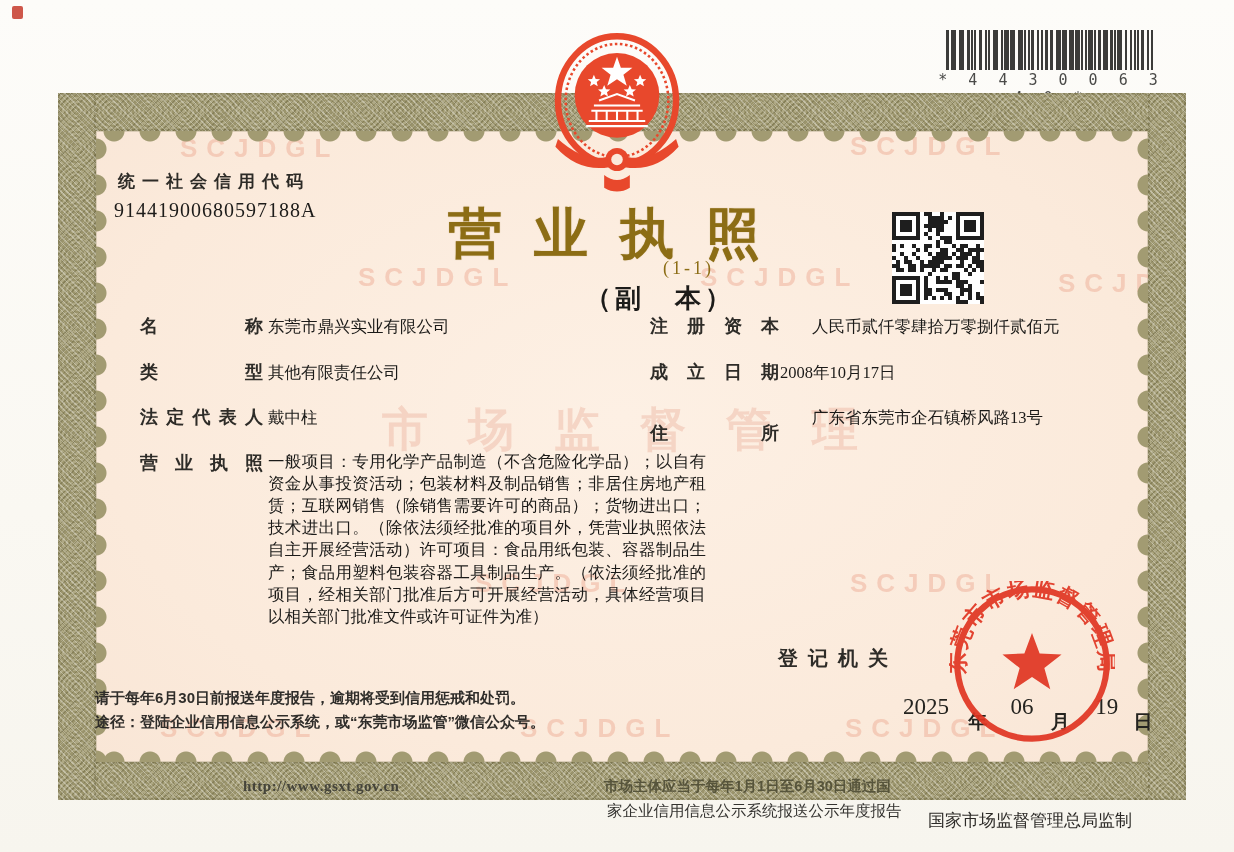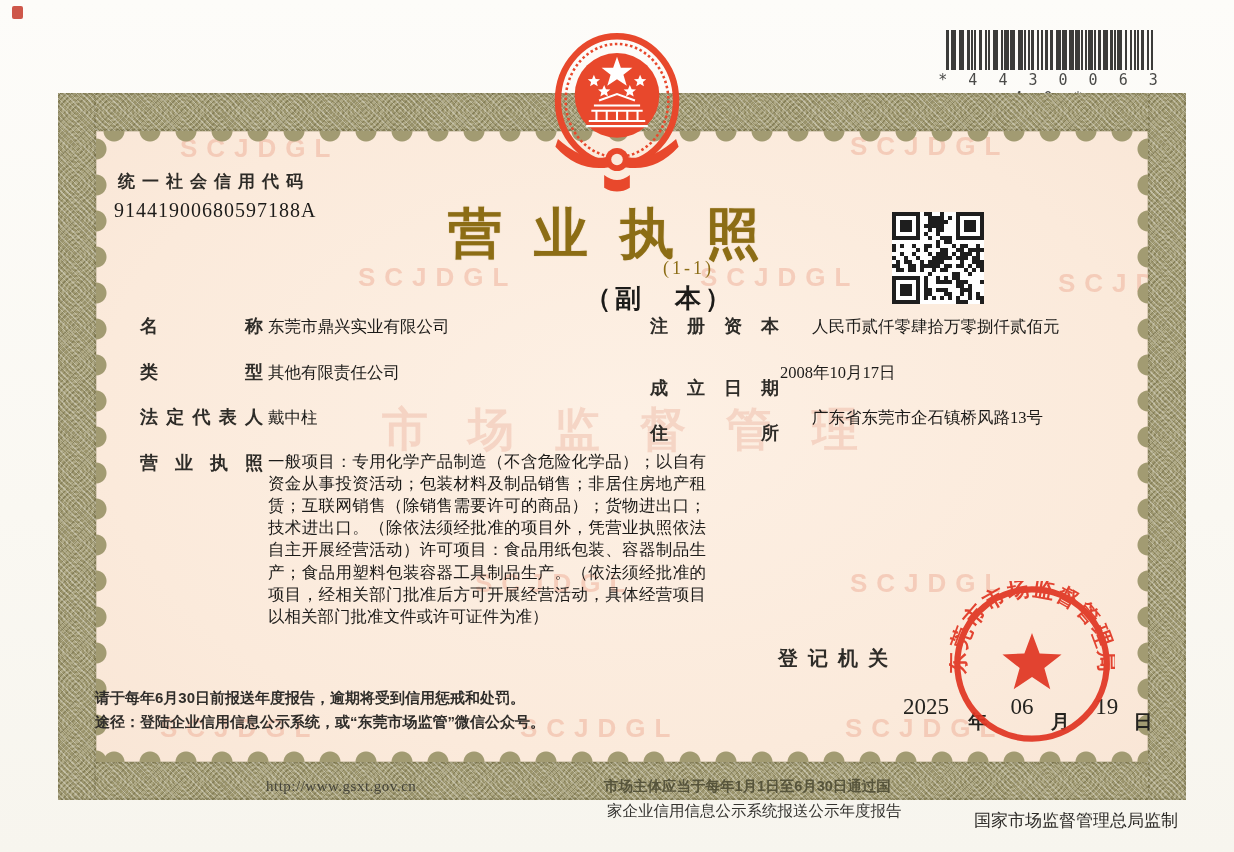--- a/index.html
+++ b/index.html
@@ -64,25 +64,25 @@
 
   .reg-label{position:absolute;left:778px;top:645px;font-size:20px;font-weight:700;letter-spacing:10px;color:#2e2c28;}
   .date-line{position:absolute;left:903px;top:700px;width:260px;font-size:19px;color:#24231f;white-space:nowrap;}
   .date-line .num{font-family:"Liberation Serif",serif;font-size:23px;position:relative;top:-6px;}
   .date-line .lab{position:relative;top:8px;font-weight:600;}
 
   .seal{position:absolute;left:949px;top:581px;width:166px;height:166px;z-index:6;opacity:.92;}
 
   .emblem{position:absolute;left:538px;top:26px;width:158px;height:172px;z-index:6;}
 
-  .url-text{position:absolute;left:243px;top:778px;z-index:6;font-size:15px;font-weight:400;color:#45443a;font-family:"Liberation Serif",serif;letter-spacing:.5px;padding-left:23px;}
+  .url-text{position:absolute;left:243px;top:778px;z-index:6;font-size:15px;font-weight:700;color:#45443a;font-family:"Liberation Serif",serif;letter-spacing:.5px;}
   .border-note{position:absolute;left:604px;top:777px;z-index:6;font-size:14.5px;color:rgba(82,80,56,.95);font-weight:600;}
   .report-note{position:absolute;left:607px;top:801px;font-size:15.5px;color:#343330;}
   .cap-left{position:absolute;left:30px;top:807px;font-size:15.5px;color:#3e3c38;}
-  .cap-right{position:absolute;left:928px;top:809px;font-size:17px;color:#2c2a27;margin-left:46px;}
+  .cap-right{position:absolute;left:928px;top:809px;font-size:17px;color:#2c2a27;}
 </style>
 </head>
 <body>
 
 <div class="page">
 
   <div class="barcode">
     <svg id="barcode-svg" width="214" height="40">
         <rect x="2" y="0" width="3" height="40" fill="#3c3c3a"></rect>
         <rect x="7" y="0" width="5" height="40" fill="#3c3c3a"></rect>
@@ -372,21 +372,21 @@
 
     <div class="flabel" style="left:140px;top:405px;">法定代表人</div>
     <div class="fvalue" style="left:268px;top:407px;">戴中柱</div>
 
     <div class="flabel" style="left:140px;top:451px;">营业执照</div>
     <div class="scope-value">一般项目：专用化学产品制造（不含危险化学品）；以自有资金从事投资活动；包装材料及制品销售；非居住房地产租赁；互联网销售（除销售需要许可的商品）；货物进出口；技术进出口。（除依法须经批准的项目外，凭营业执照依法自主开展经营活动）许可项目：食品用纸包装、容器制品生产；食品用塑料包装容器工具制品生产。（依法须经批准的项目，经相关部门批准后方可开展经营活动，具体经营项目以相关部门批准文件或许可证件为准）</div>
 
     <div class="flabel" style="left:650px;top:314px;width:130px;">注册资本</div>
     <div class="fvalue" style="left:812px;top:316px;">人民币贰仟零肆拾万零捌仟贰佰元</div>
 
-    <div class="flabel" style="left:650px;top:376px;width:130px;">成立日期</div>
+    <div class="flabel" style="left:650px;top:360px;width:130px;">成立日期</div>
     <div class="fvalue" style="left:780px;top:362px;">2008年10月17日</div>
 
     <div class="flabel" style="left:650px;top:405px;width:130px;margin-top:16px;">住所</div>
     <div class="fvalue" style="left:812px;top:407px;">广东省东莞市企石镇桥风路13号</div>
 
     <div class="notes">
       <div>请于每年6月30日前报送年度报告，逾期将受到信用惩戒和处罚。</div>
       <div>途径：登陆企业信用信息公示系统，或“东莞市场监管”微信公众号。</div>
     </div>
 

